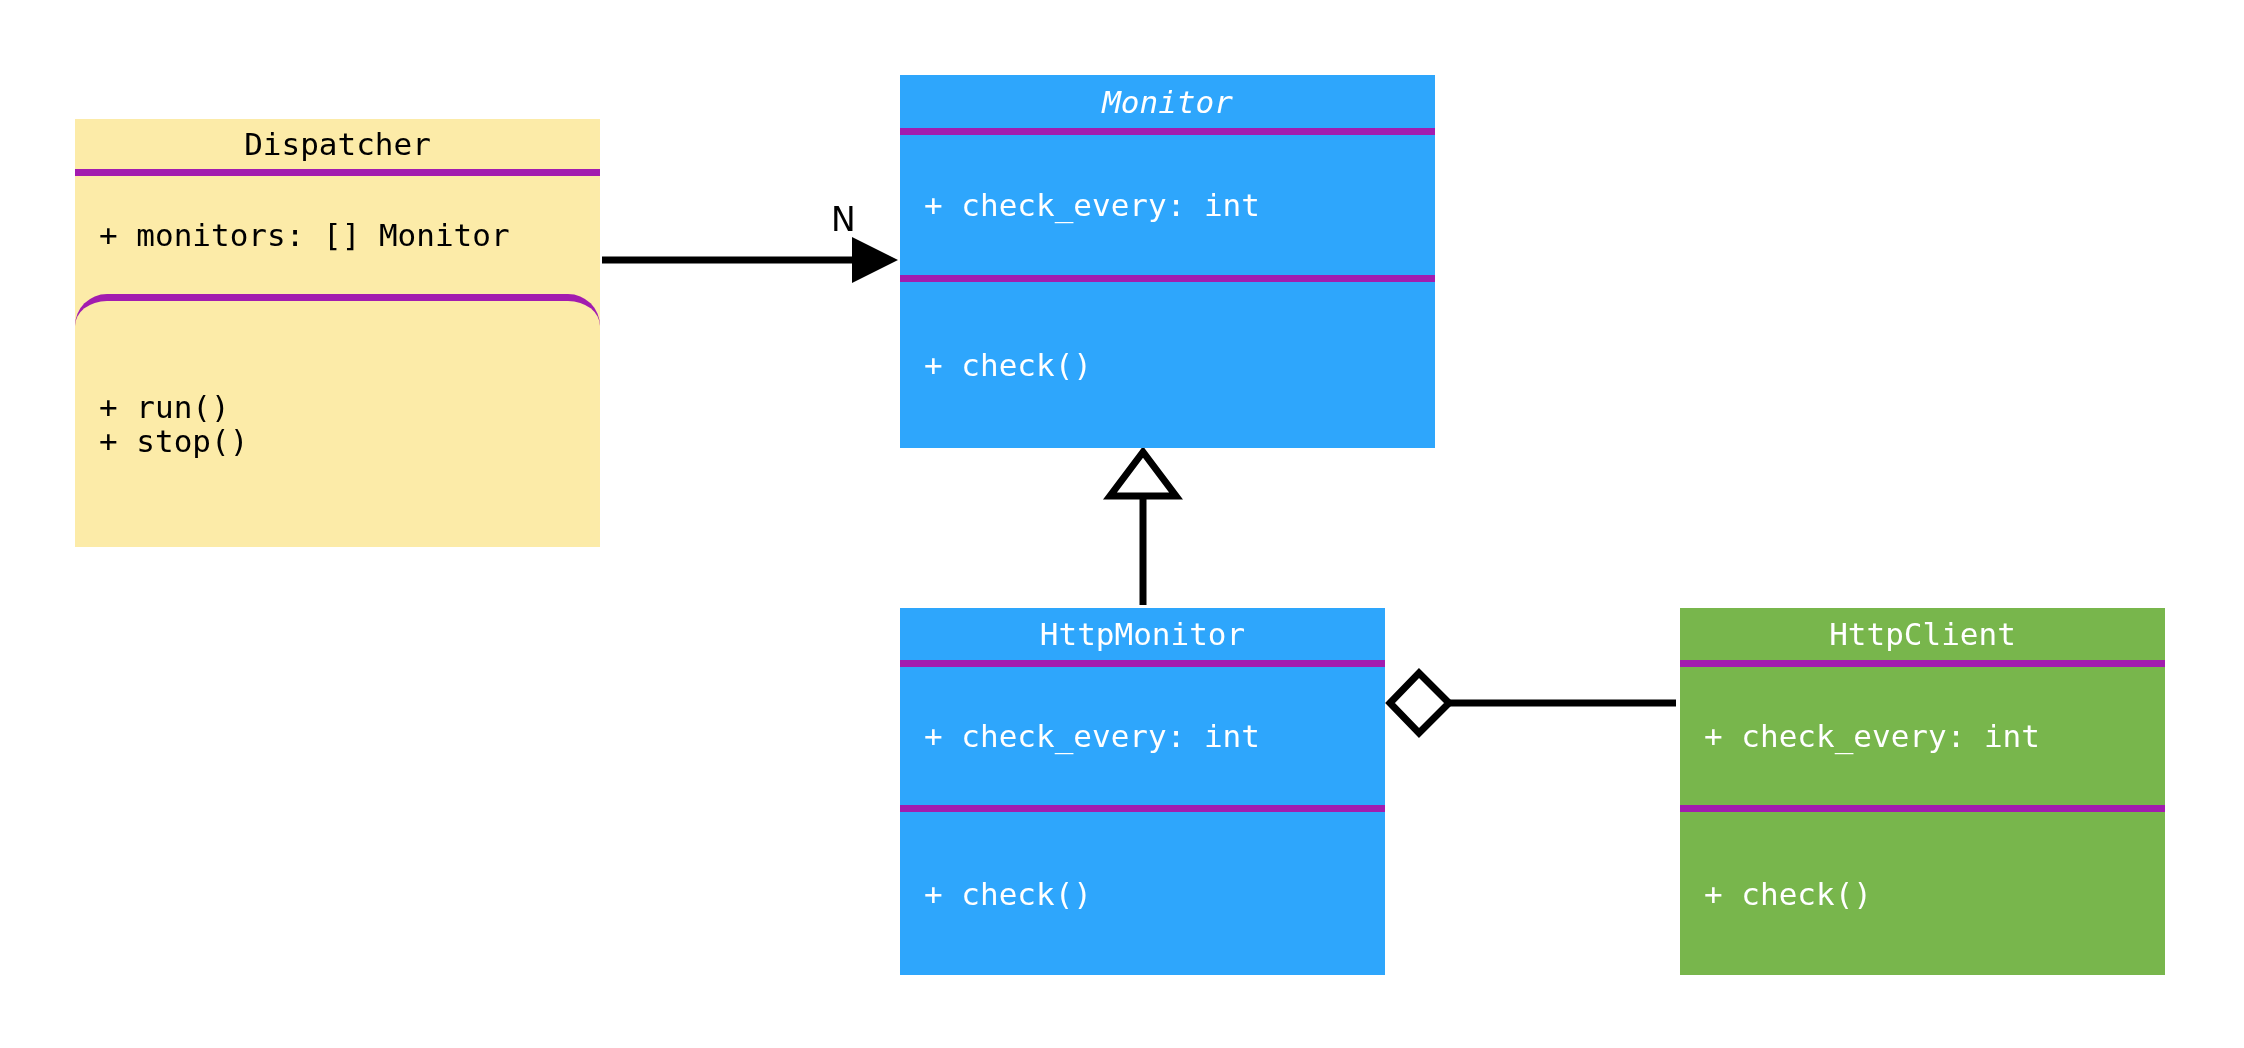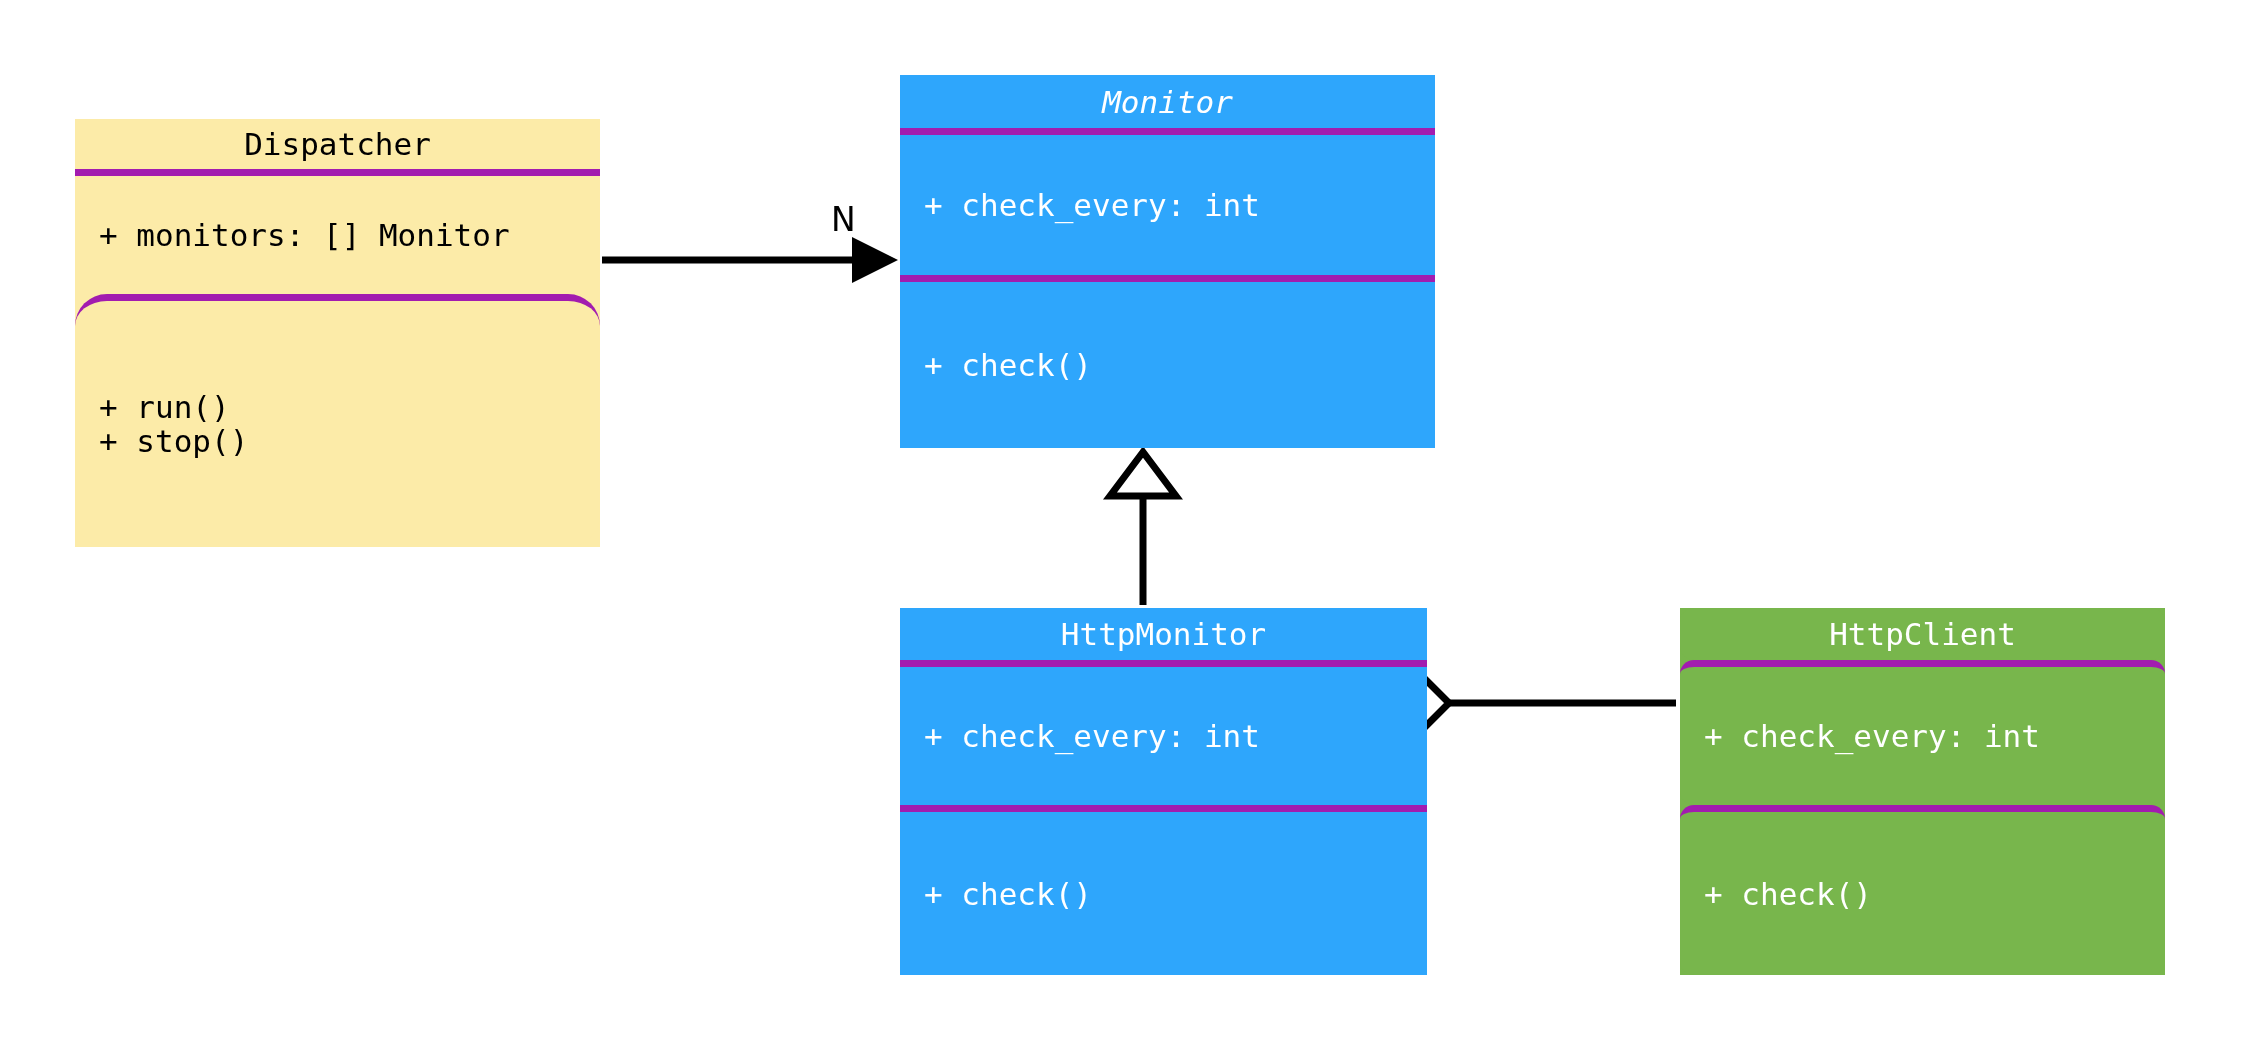--- a/index.html
+++ b/index.html
@@ -66,21 +66,21 @@
   }
 
   
   .theme-yellow            { background: #fceba8; }
   .theme-yellow .uml-compartment { background: #fceba8; color: #000000; }
 
   .theme-blue              { background: #2ea6fc; }
   .theme-blue .uml-compartment   { background: #2ea6fc; color: #ffffff; }
 
   .theme-green             { background: #78b64c; }
-  .theme-green .uml-compartment  { background: #78b64c; color: #ffffff; border-radius: 14px; }
+  .theme-green .uml-compartment  { background: #78b64c; color: #ffffff; }
 
   .abstract-name { font-style: italic; }
 
   
   #connectors {
     position: absolute;
     left: 0;
     top: 0;
     width: 2244px;
     height: 1048px;
@@ -144,21 +144,21 @@
 
     <div class="uml-compartment uml-members" style="height:147px;">
       <div class="uml-member">+ check_every: int</div>
     </div>
 
     <div class="uml-compartment uml-members" style="flex:1 1 auto;">
       <div class="uml-member">+ check()</div>
     </div>
   </div>
 
-  <div class="uml-class theme-blue" style="left:900px; top:608px; width:527px; height:367px;">
+  <div class="uml-class theme-blue" style="left:900px; top:608px; width:485px; height:367px;">
 
     <div class="uml-compartment uml-title" style="height:52px;">
       <span>HttpMonitor</span>
     </div>
 
     <div class="uml-compartment uml-members" style="height:145px;">
       <div class="uml-member">+ check_every: int</div>
     </div>
 
     <div class="uml-compartment uml-members" style="flex:1 1 auto;">

